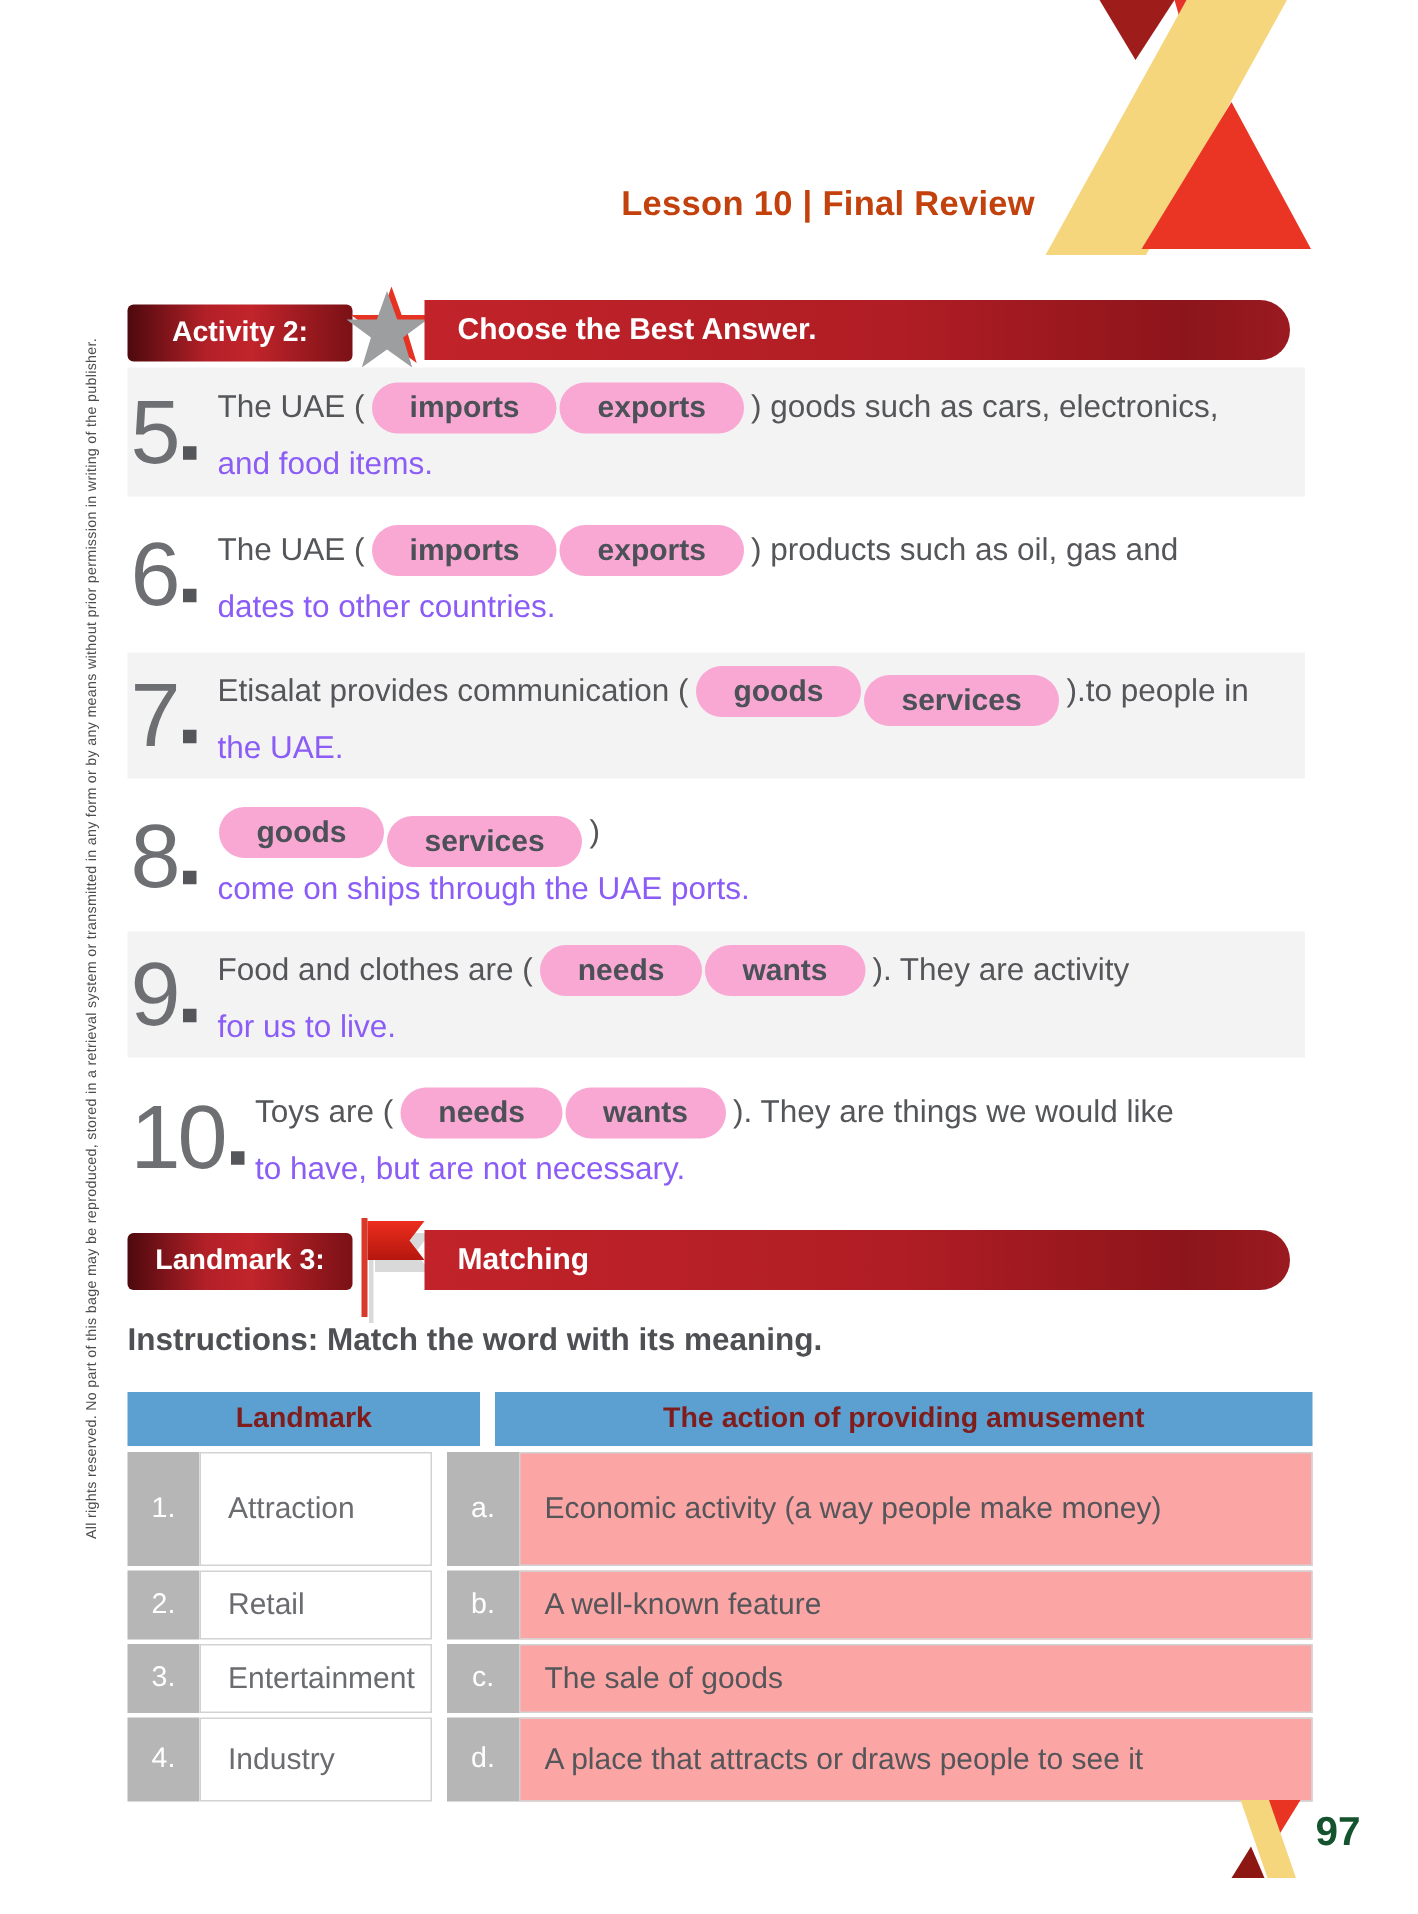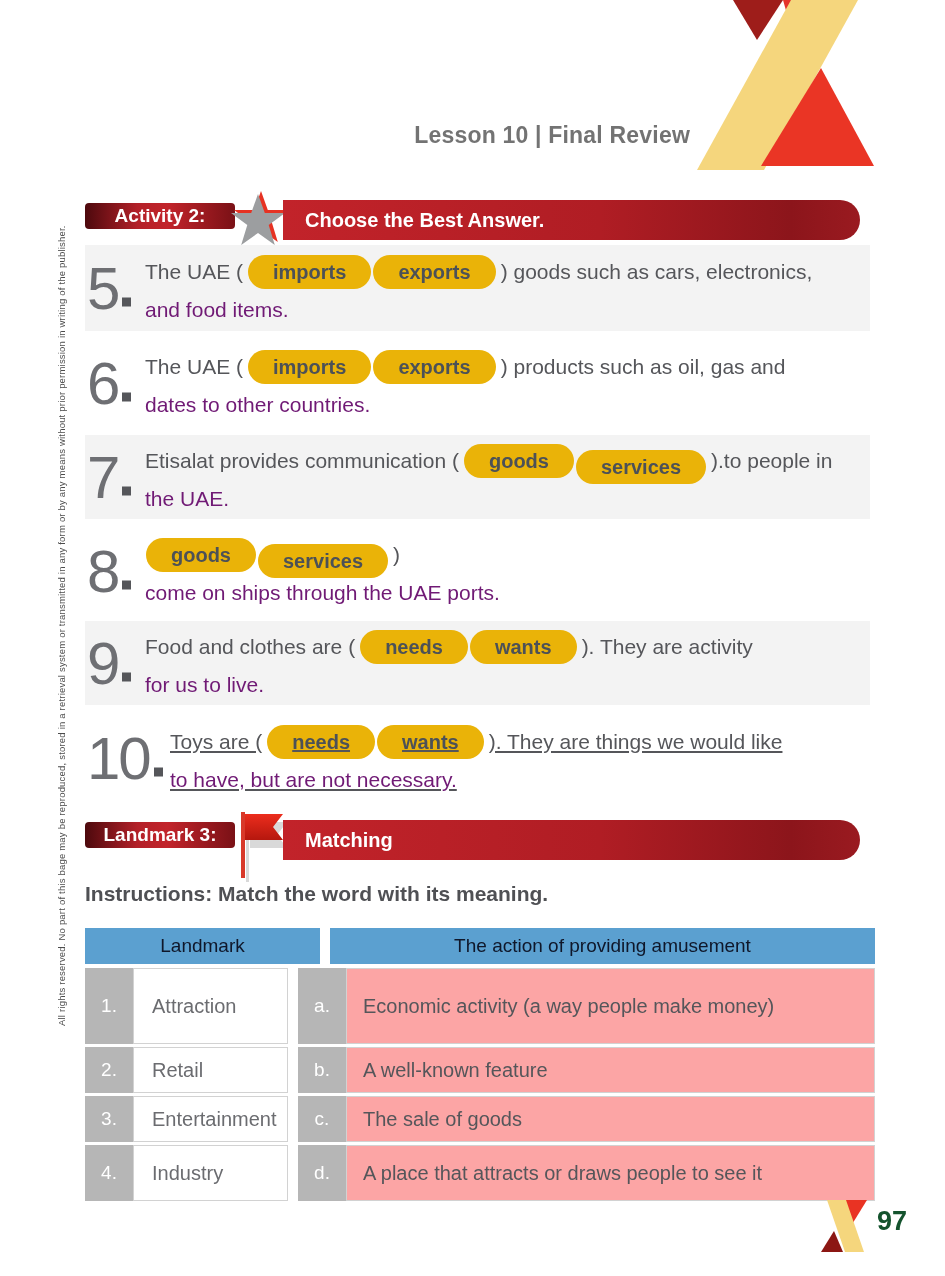--- a/index.html
+++ b/index.html
@@ -3,56 +3,56 @@
 <meta charset="utf-8">
 <style>
   html,body{margin:0;padding:0;background:#ffffff;}
   #page{
     position:relative;width:945px;height:1276px;background:#ffffff;overflow:hidden;
     font-family:"Liberation Sans",sans-serif;color:#55565a;
   }
   
   .logo-top{position:absolute;left:680px;top:0;width:200px;height:170px;}
   
-  .header-title{position:absolute;top:122px;right:255px;font-size:23px;font-weight:bold;color:#737373;letter-spacing:.2px;}
-  
-  .act-box{position:absolute;left:85px;width:150px;height:26px;border-radius:4px;
+  .header-title{position:absolute;top:122px;right:255px;font-size:23px;font-weight:bold;color:#c2410c;letter-spacing:.2px;}
+  
+  .act-box{position:absolute;left:85px;width:150px;height:38px;border-radius:4px;
     background:linear-gradient(90deg,#4d090d 0%,#b32028 35%,#c2242b 55%,#7a1116 100%);
     color:#ffffff;font-size:19px;font-weight:bold;display:flex;align-items:center;justify-content:center;}
   .act-bar{position:absolute;left:283px;width:577px;height:40px;border-radius:0 21px 21px 0;
     background:linear-gradient(90deg,#c2232a 0%,#b01d24 55%,#8c151b 88%,#9a1a20 100%);
     color:#ffffff;font-size:20px;font-weight:bold;display:flex;align-items:center;padding-left:22px;box-sizing:border-box;}
   .act-box2{top:203px;} .act-bar2{top:200px;}
   .act-box3{top:822px;} .act-bar3{top:820px;}
   .star-wrap{position:absolute;left:229px;top:191px;width:58px;height:60px;}
   .flag-wrap{position:absolute;left:237px;top:812px;width:52px;height:78px;}
   
   .questions{position:absolute;left:85px;top:245px;width:785px;}
   .q{position:relative;box-sizing:border-box;padding:10px 8px 10px 60px;display:flex;flex-direction:column;justify-content:center;}
   .q.shaded{background:#f3f3f3;}
   .q10pad{padding-left:85px;}
   .qnum{position:absolute;left:2px;top:50%;transform:translateY(-50%);display:flex;align-items:flex-end;color:#6e6f73;}
   .qnum .digit{font-size:60px;line-height:.95;font-weight:400;letter-spacing:-2px;}
   .qnum .sq{width:9px;height:9px;background:#55565a;margin:0 0 10px 4px;}
   .qline1{display:flex;align-items:center;white-space:nowrap;font-size:21px;color:#55565a;}
-  .qline2{font-size:21px;color:#701a75;margin-top:9px;}
+  .qline2{font-size:21px;color:#8b5cf6;margin-top:9px;}
   .paren-pre{margin-right:4px;}
   .paren-post{margin-left:4px;}
-  .pill{display:inline-flex;align-items:center;justify-content:center;background:#eab308;color:#4c5157;
+  .pill{display:inline-flex;align-items:center;justify-content:center;background:#f9a8d4;color:#4c5157;
     font-weight:bold;font-size:20px;padding:7px 25px;border-radius:20px;margin:0 1px;line-height:1;}
   .pill-low{transform:translateY(6px);}
   .h86{height:86px;margin-bottom:6px;} .h92a{height:92px;margin-bottom:6px;}
   .h84a{height:84px;margin-bottom:6px;} .h92b{height:92px;margin-bottom:4px;}
-  .h84b{height:84px;margin-bottom:6px;} .h94{height:94px;text-decoration:underline;}
+  .h84b{height:84px;margin-bottom:6px;} .h94{height:94px;}
   
   .instructions{position:absolute;left:85px;top:882px;font-size:21px;font-weight:bold;color:#4f5054;}
   
   .mtable{position:absolute;left:85px;top:928px;width:790px;}
   .mhead{display:flex;gap:10px;margin-bottom:4px;}
-  .mhead .hcell{background:#5ba0d0;color:#0f172a;font-size:19px;font-weight:normal;height:36px;
+  .mhead .hcell{background:#5ba0d0;color:#7f1d1d;font-size:19px;font-weight:bold;height:36px;
     display:flex;align-items:center;justify-content:center;}
   .hcell.left{width:235px;} .hcell.right{flex:1;}
   .mrow{display:flex;margin-bottom:3px;}
   .cell{box-sizing:border-box;display:flex;align-items:center;}
   .cell-num,.cell-letter{width:48px;background:#b6b6b6;color:#ffffff;font-size:19px;justify-content:center;}
   .cell-word{width:155px;background:#ffffff;border:1px solid #d2d2d2;color:#6b6c70;font-size:20px;padding-left:18px;}
   .cell-gap{width:10px;}
   .cell-meaning{flex:1;background:#fca5a5;border:1px solid #d2d2d2;color:#55565a;font-size:20px;padding:4px 10px 4px 16px;line-height:1.35;}
   .rh76{height:76px;} .rh46{height:46px;} .rh56{height:56px;}
   

